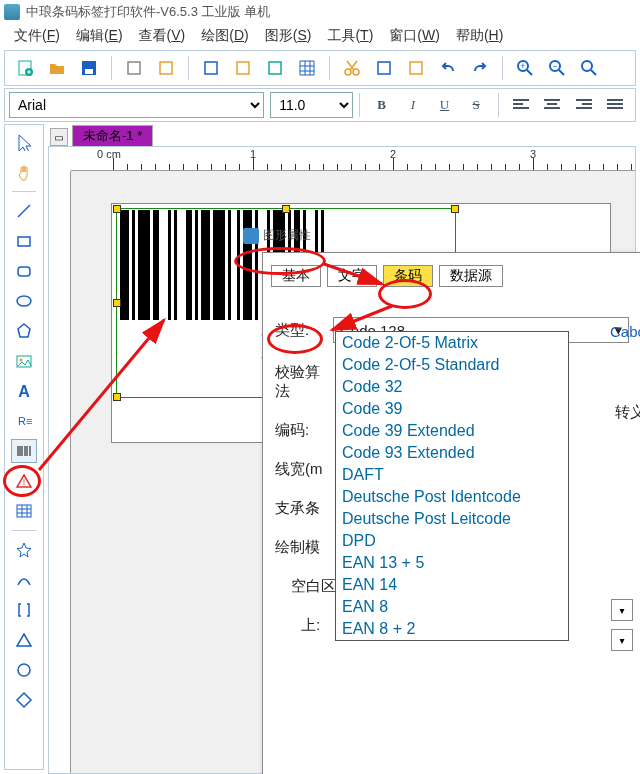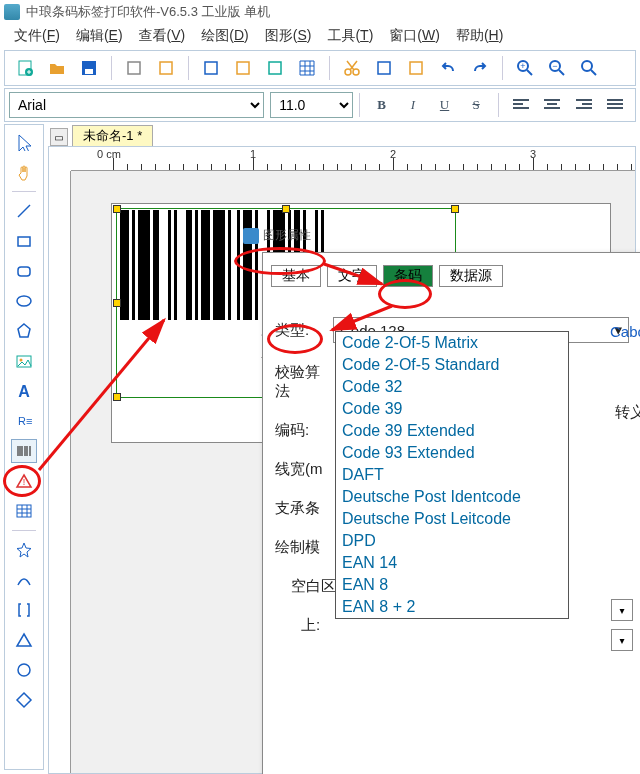--- a/index.html
+++ b/index.html
@@ -124,21 +124,21 @@
     margin: 0 2px;
     font-size: 10px;
     display: flex; align-items: center; justify-content: center;
     background: #eee;
   }
   .doc-tab {
     border: 1px solid #aaa;
     border-bottom: none;
     padding: 1px 10px;
     font-size: 13px;
-    background: #fef9c3;
+    background: #a21caf;
     margin-left: 2px;
   }
   .doc-area {
     flex: 1;
     position: relative;
     border: 1px solid #bcd;
     background: #fff;
     overflow: hidden;
   }
   .ruler {
@@ -252,21 +252,21 @@
     gap: 6px;
   }
   .ptab {
     border: 1px solid #888;
     padding: 1px 10px;
     font-size: 14px;
     background: #fff;
     cursor: pointer;
   }
   .ptab.active {
-    background: #15803d;
+    background: #fde047;
   }
   .pform {
     padding: 6px 12px;
     font-size: 15px;
     color: #222;
   }
   .prow {
     display: flex;
     align-items: center;
     margin: 20px 0;
@@ -756,20 +756,21 @@
       <div class="opt">Code 2-Of-5 Matrix</div>
       <div class="opt">Code 2-Of-5 Standard</div>
       <div class="opt">Code 32</div>
       <div class="opt">Code 39</div>
       <div class="opt">Code 39 Extended</div>
       <div class="opt">Code 93 Extended</div>
       <div class="opt">DAFT</div>
       <div class="opt">Deutsche Post Identcode</div>
       <div class="opt">Deutsche Post Leitcode</div>
       <div class="opt">DPD</div>
+      <div class="opt">EAN 13 + 5</div>
       <div class="opt">EAN 14</div>
       <div class="opt">EAN 8</div>
       <div class="opt">EAN 8 + 2</div>
     </div>
 </div>
 
 <div class="red-ring" style="left:3px;top:465px;width:38px;height:32px"></div>
 <div class="red-ring" style="left:234px;top:247px;width:92px;height:28px"></div>
 <div class="red-ring" style="left:378px;top:279px;width:54px;height:30px"></div>
 <div class="red-ring" style="left:267px;top:324px;width:56px;height:30px"></div>

